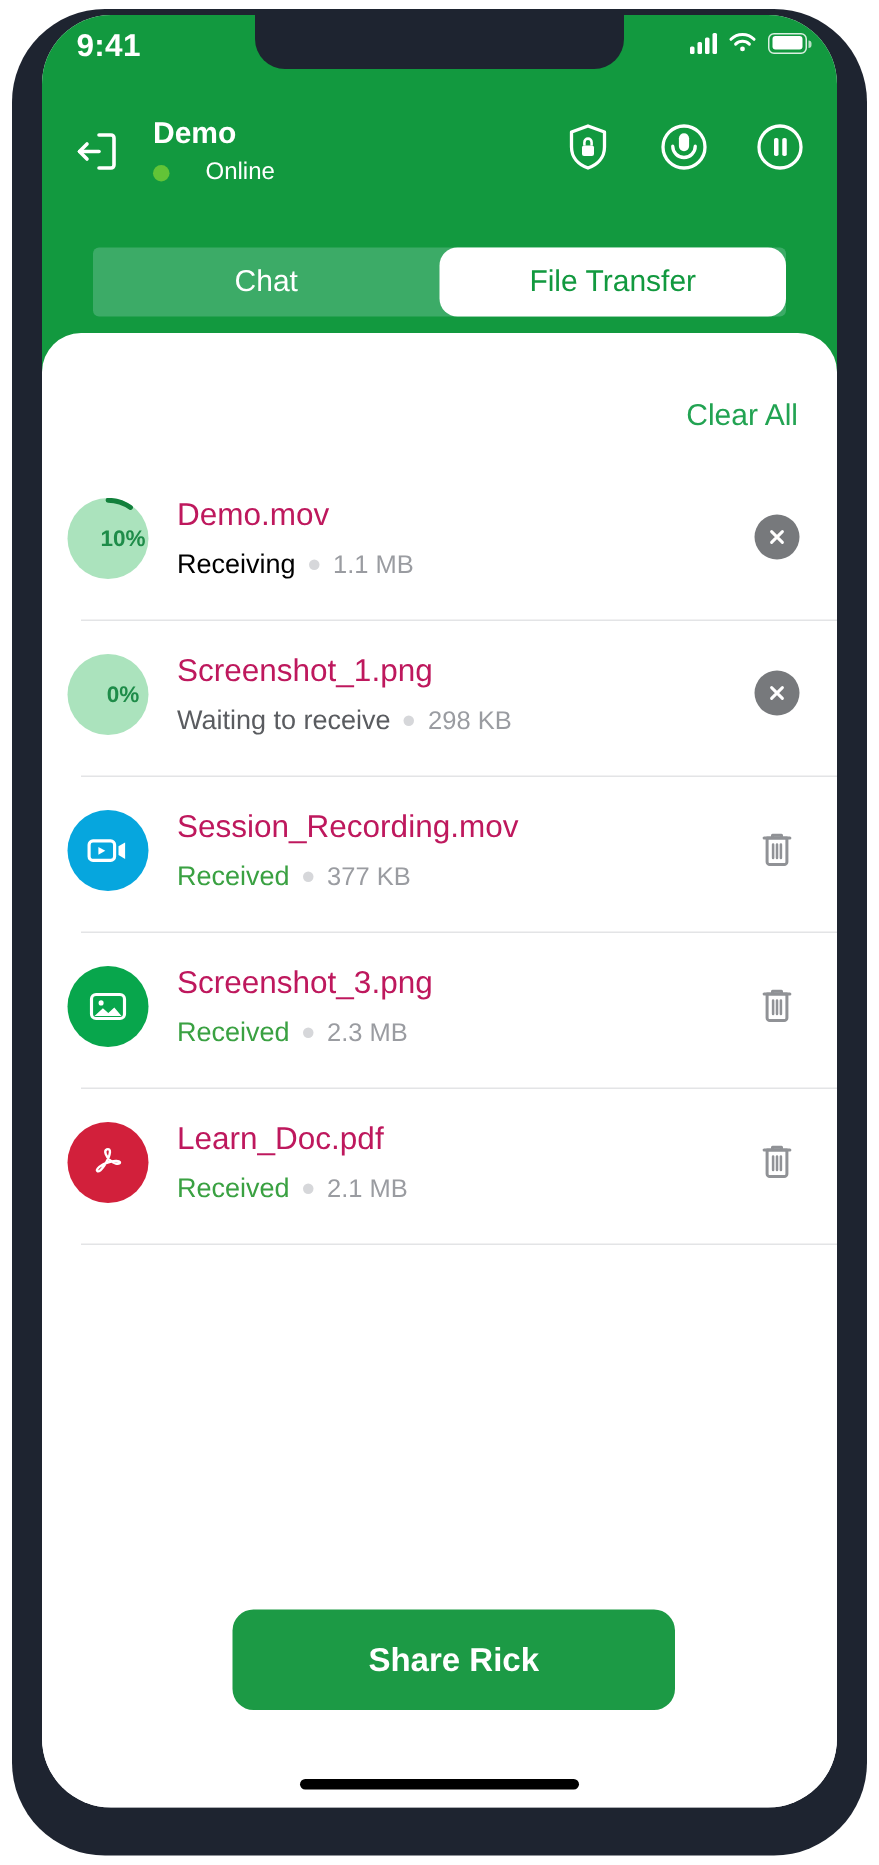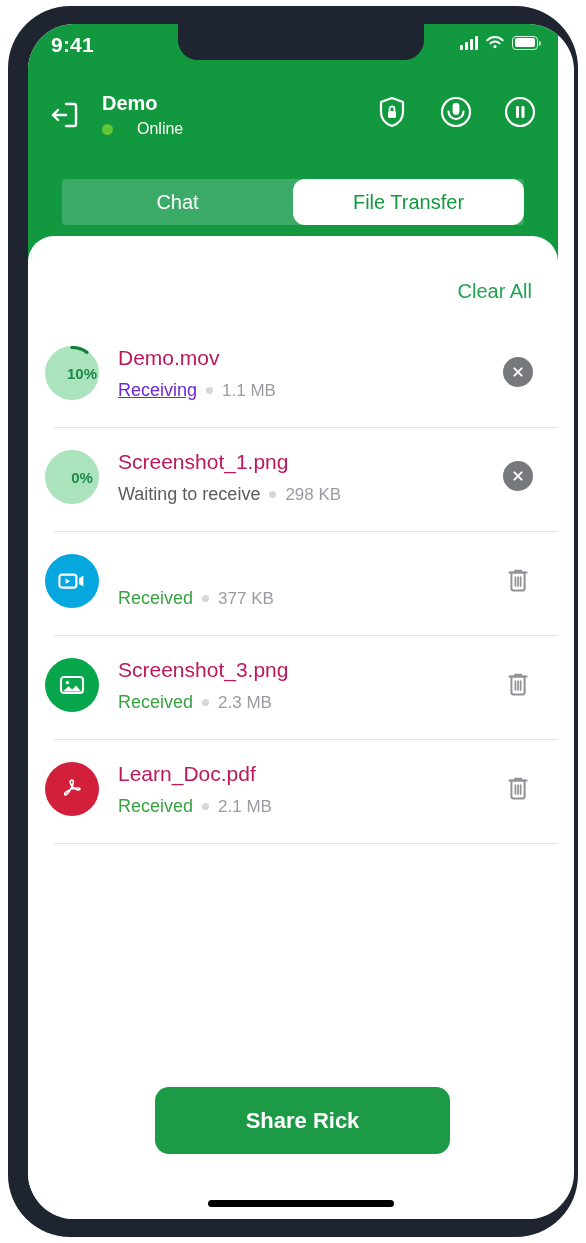--- a/index.html
+++ b/index.html
@@ -23,27 +23,26 @@
     top: 6px;
     width: 570px;
     height: 1231px;
     background: #1e2430;
     border-radius: 62px;
     box-sizing: border-box;
   }
   .phone-screen {
     position: absolute;
     left: 20px;
-    top: 18px;
+    top: 4px;
     width: 530px;
     height: 1195px;
     background: #ffffff;
     border-radius: 46px;
     overflow: hidden;
-    padding-left: 16px;
   }
 
   
   .notch {
     position: absolute;
     left: 50%;
     transform: translateX(-50%);
     top: 0;
     width: 246px;
     height: 36px;
@@ -258,21 +257,21 @@
   }
   .file-meta {
     position: absolute;
     left: 90px;
     top: 56px;
     display: flex;
     align-items: center;
     gap: 9px;
   }
   .file-status { font-size: 18px; }
-  .st-receiving { color: #6d28d9; text-decoration: underline; }
+  .st-receiving { color: #000000; }
   .st-waiting   { color: #5a5c60; }
   .st-received  { color: #3AA142; }
   .meta-dot {
     width: 7px; height: 7px;
     background: #d6d7da;
     border-radius: 50%;
     display: block;
   }
   .file-size { font-size: 17px; color: #9a9ca1; }
   .row-action {
@@ -448,20 +447,21 @@
           </div>
 
           <div class="file-row">
             <div class="file-icon" style="background:#06A6DE;">
               <svg width="28" height="22" viewBox="0 0 28 22">
                 <rect x="1.4" y="4.6" width="17" height="13" rx="2.6" stroke="#fff" stroke-width="2.1" fill="none"></rect>
                 <path d="M7.6 8.6l4.6 2.6-4.6 2.6z" fill="#fff"></path>
                 <path d="M21 8.2l4.4-2.6v11l-4.4-2.6z" fill="#fff"></path>
               </svg>
             </div>
+            <div class="file-name">Session_Recording.mov</div>
             <div class="file-meta">
               <span class="file-status st-received">Received</span>
               <span class="meta-dot"></span>
               <span class="file-size">377 KB</span>
             </div>
             <div class="row-action">
               <svg width="24" height="26" viewBox="0 0 24 26">
                 <path d="M3.4 5.6h17.2" stroke="#909296" stroke-width="2" stroke-linecap="round"></path>
                 <path d="M9 5.6V3.8h6v1.8" stroke="#909296" stroke-width="2" fill="none" stroke-linejoin="round"></path>
                 <path d="M5.4 5.6h13.2v16a1.8 1.8 0 01-1.8 1.8H7.2a1.8 1.8 0 01-1.8-1.8z" stroke="#909296" stroke-width="2" fill="none" stroke-linejoin="round"></path>

